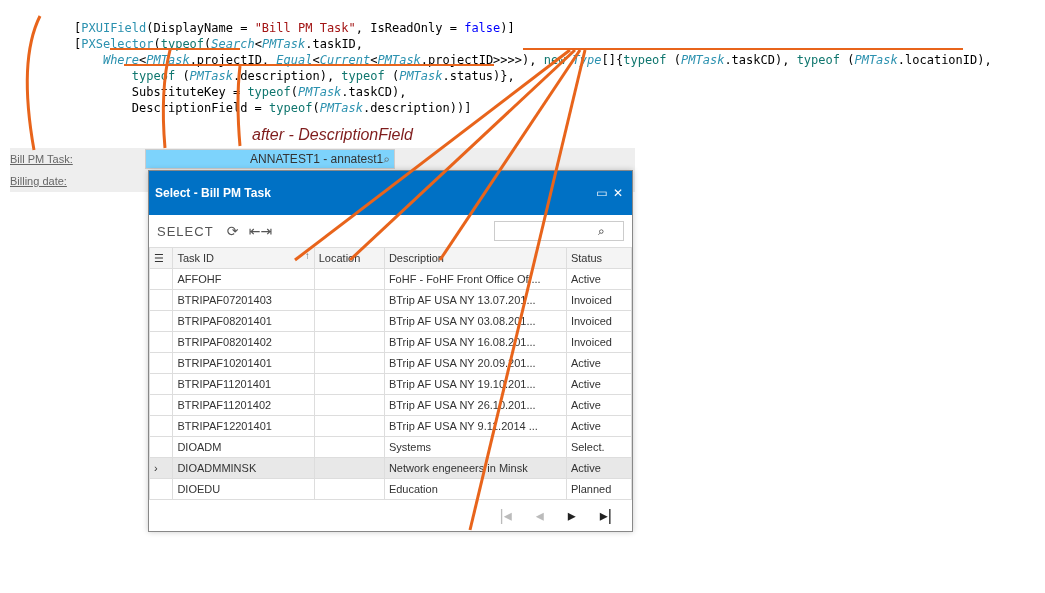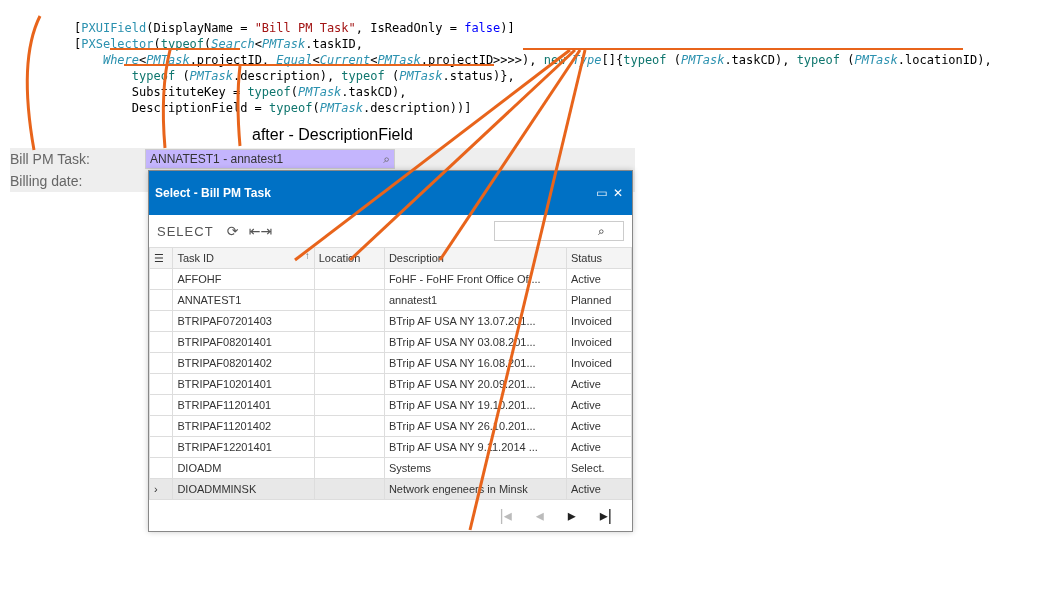--- a/index.html
+++ b/index.html
@@ -7,28 +7,28 @@
   
   .code{font-family:Consolas,monospace;font-size:12px;line-height:16px;white-space:pre;position:absolute;left:74px;top:4px;}
   .tok-attr{color:#2b91af;margin-top:35px;}
   .tok-str{color:#a31515;}
   .tok-bool{color:#0000ff;}
   .tok-type{color:#2b91af;font-style:italic;}
   .tok-kwd{color:#0f766e;}
   .tok-norm{color:#000;}
   
   .ul{position:absolute;height:2px;background:#e8641b;}
-  .annot-text{position:absolute;font-size:16px;color:#000000;}
+  .annot-text{position:absolute;font-size:16px;color:#7f1d1d;font-style:italic;}
   
   .arrows{position:absolute;left:0;top:0;width:1045px;height:593px;pointer-events:none;}
   
   .form-area{position:absolute;left:10px;top:148px;width:625px;}
   .form-row{display:flex;align-items:center;height:22px;}
-  .form-lbl{width:135px;color:#666;font-size:14px;}
-  .form-input{display:flex;align-items:center;border:1px solid #ccc;background:#c4b5fd;width:240px;height:18px;padding:0 4px;}
+  .form-lbl{width:135px;color:#666;font-size:11px;text-decoration:underline;}
+  .form-input{display:flex;align-items:center;border:1px solid #ccc;background:#7dd3fc;width:240px;height:18px;padding:0 4px;text-align:right;}
   .form-input span:first-child{flex:1;}
   .form-input .mag{color:#666;}
   .shade{background:#eee;}
   
   .popup{position:absolute;left:148px;top:170px;width:483px;border:1px solid #888;background:#fff;box-shadow:0 0 6px rgba(0,0,0,0.2);}
   .popup-title{background:#0071c5;color:#fff;display:flex;align-items:center;padding:13px 6px;height:18px;}
   .popup-title .t{flex:1;font-weight:bold;font-size:12px;}
   .popup-title .ic{width:16px;text-align:center;cursor:pointer;}
   .toolbar{display:flex;align-items:center;padding:6px 8px;gap:10px;justify-content:space-between;}
   .toolbar .sel{font-size:13px;letter-spacing:1px;color:#555;}
@@ -112,27 +112,20 @@
     <tbody id="grid-body">
           <tr>
             <td class="col-sel"></td>
             <td class="col-id">AFFOHF</td>
             <td class="col-loc"></td>
             <td class="col-desc">FoHF - FoHF Front Office Off...</td>
             <td class="col-stat">Active</td>
           </tr>
           <tr>
             <td class="col-sel"></td>
-            <td class="col-id">ANNATEST1</td>
-            <td class="col-loc"></td>
-            <td class="col-desc">annatest1</td>
-            <td class="col-stat">Planned</td>
-          </tr>
-          <tr>
-            <td class="col-sel"></td>
             <td class="col-id">BTRIPAF07201403</td>
             <td class="col-loc"></td>
             <td class="col-desc">BTrip AF USA NY 13.07.201...</td>
             <td class="col-stat">Invoiced</td>
           </tr>
           <tr>
             <td class="col-sel"></td>
             <td class="col-id">BTRIPAF08201401</td>
             <td class="col-loc"></td>
             <td class="col-desc">BTrip AF USA NY 03.08.201...</td>
@@ -179,20 +172,27 @@
             <td class="col-loc"></td>
             <td class="col-desc">Systems</td>
             <td class="col-stat">Select.</td>
           </tr>
           <tr class="row-sel">
             <td class="col-sel">›</td>
             <td class="col-id">DIOADMMINSK</td>
             <td class="col-loc"></td>
             <td class="col-desc">Network engeneers in Minsk</td>
             <td class="col-stat">Active</td>
+          </tr>
+          <tr>
+            <td class="col-sel"></td>
+            <td class="col-id">DIOEDU</td>
+            <td class="col-loc"></td>
+            <td class="col-desc">Education</td>
+            <td class="col-stat">Planned</td>
           </tr>
         </tbody>
   </table>
   <div class="pager">
     <span>|◂</span>
     <span>◂</span>
     <span class="on">▸</span>
     <span class="on">▸|</span>
   </div>
 </div>

